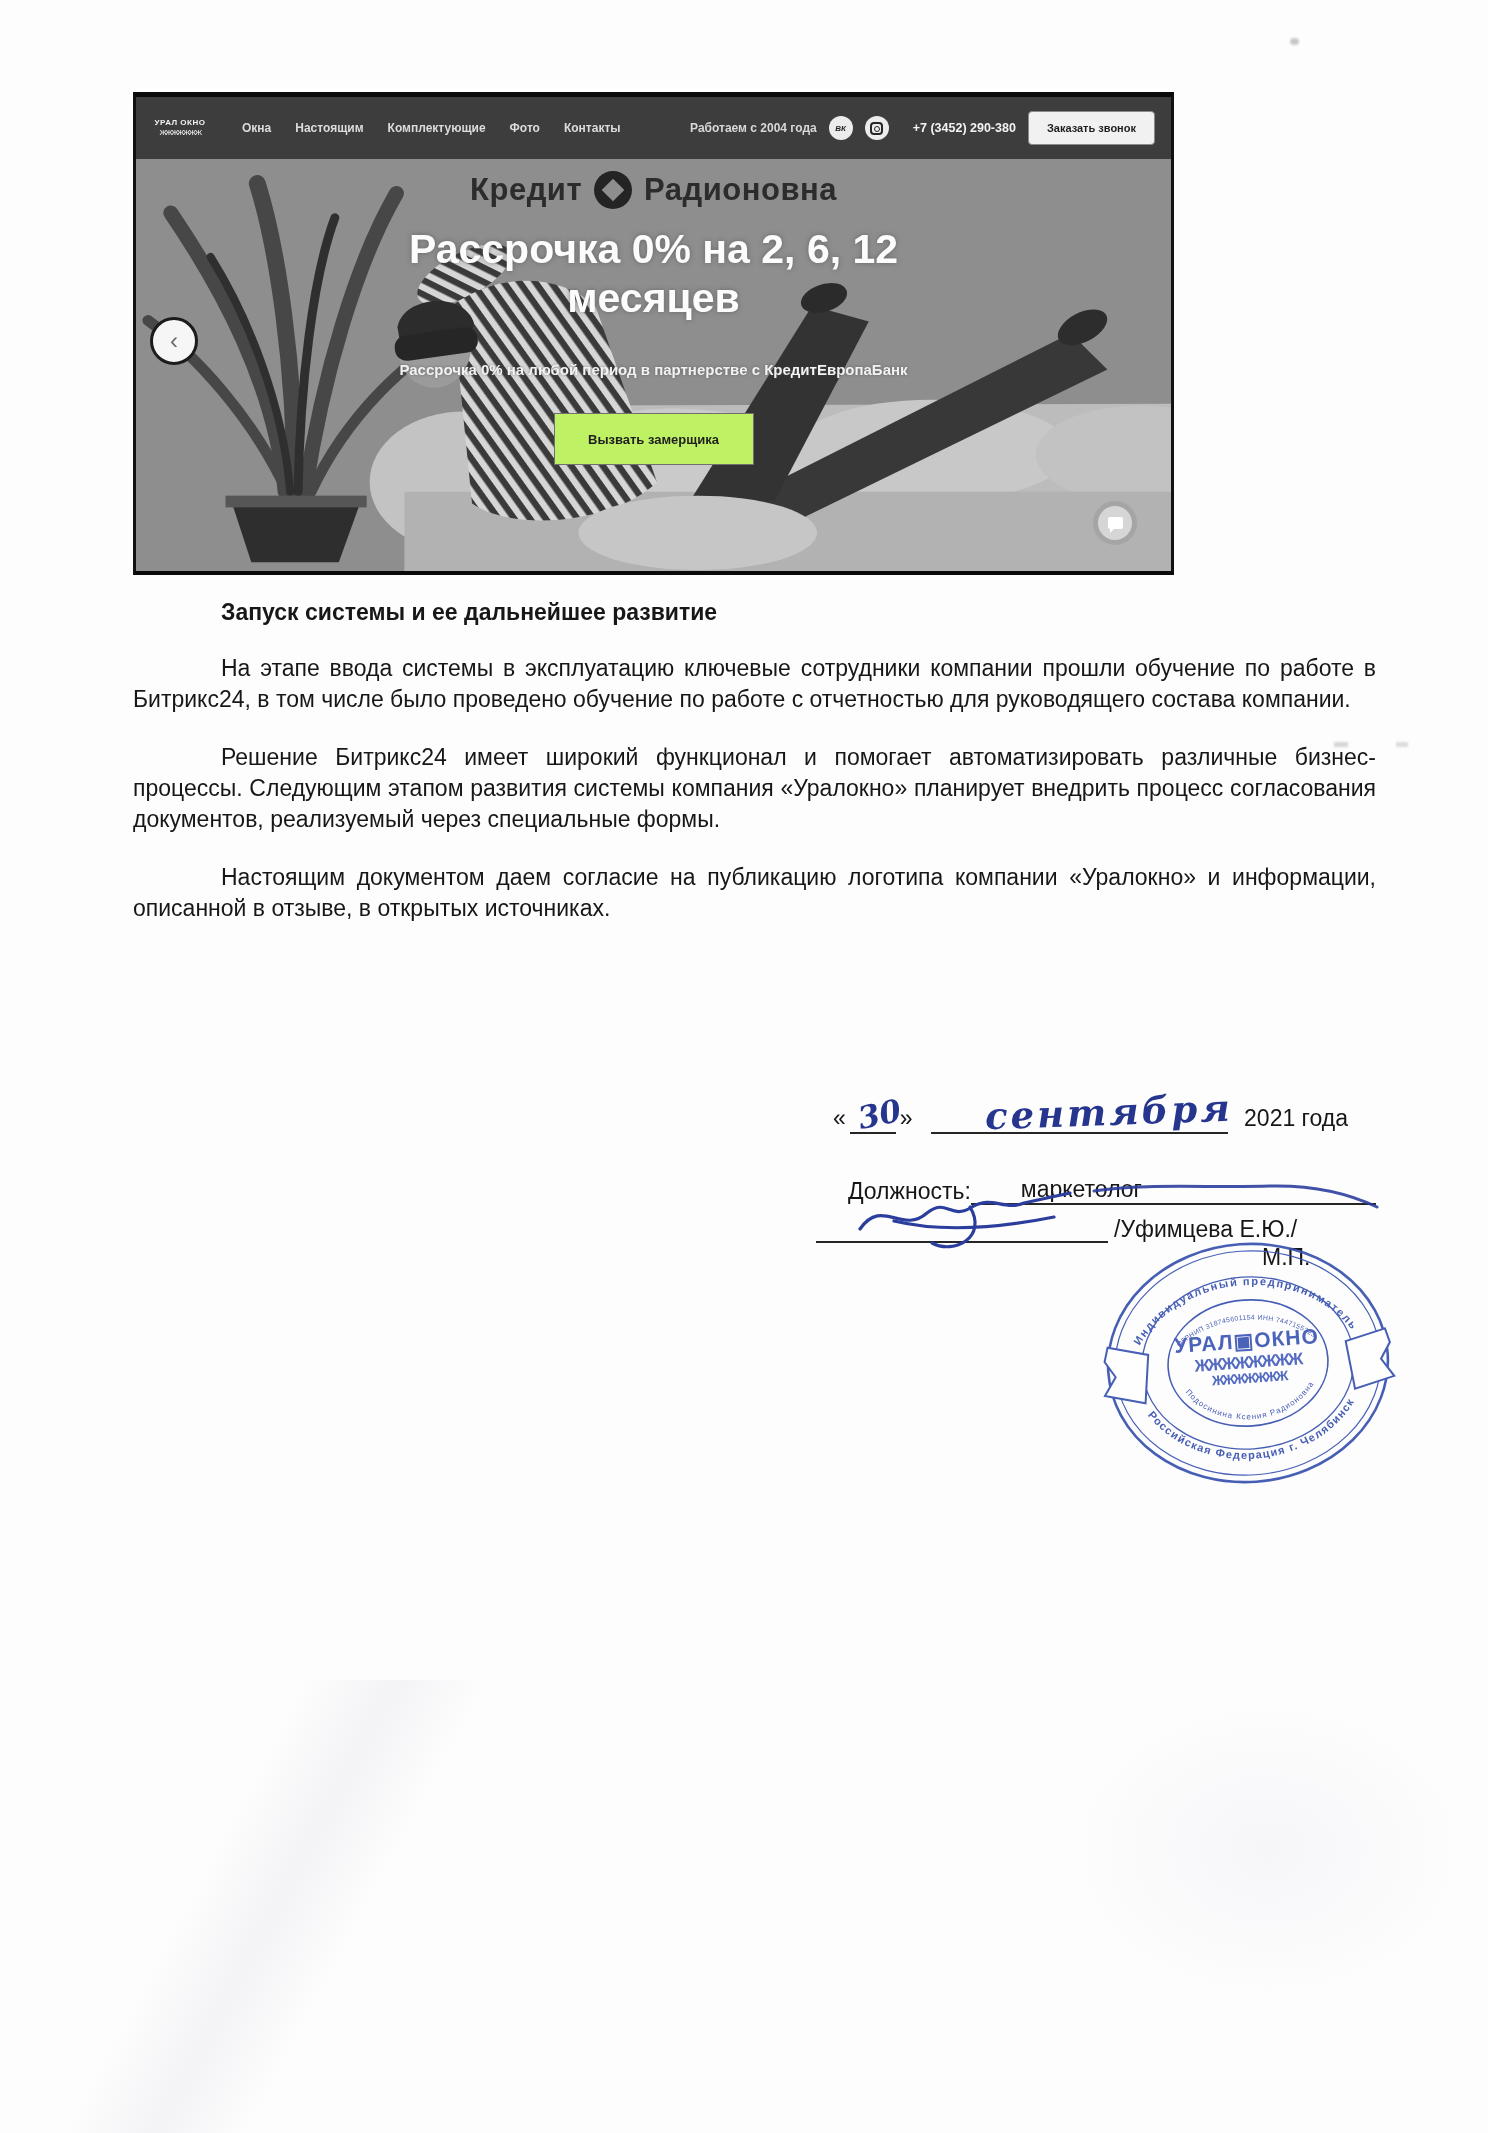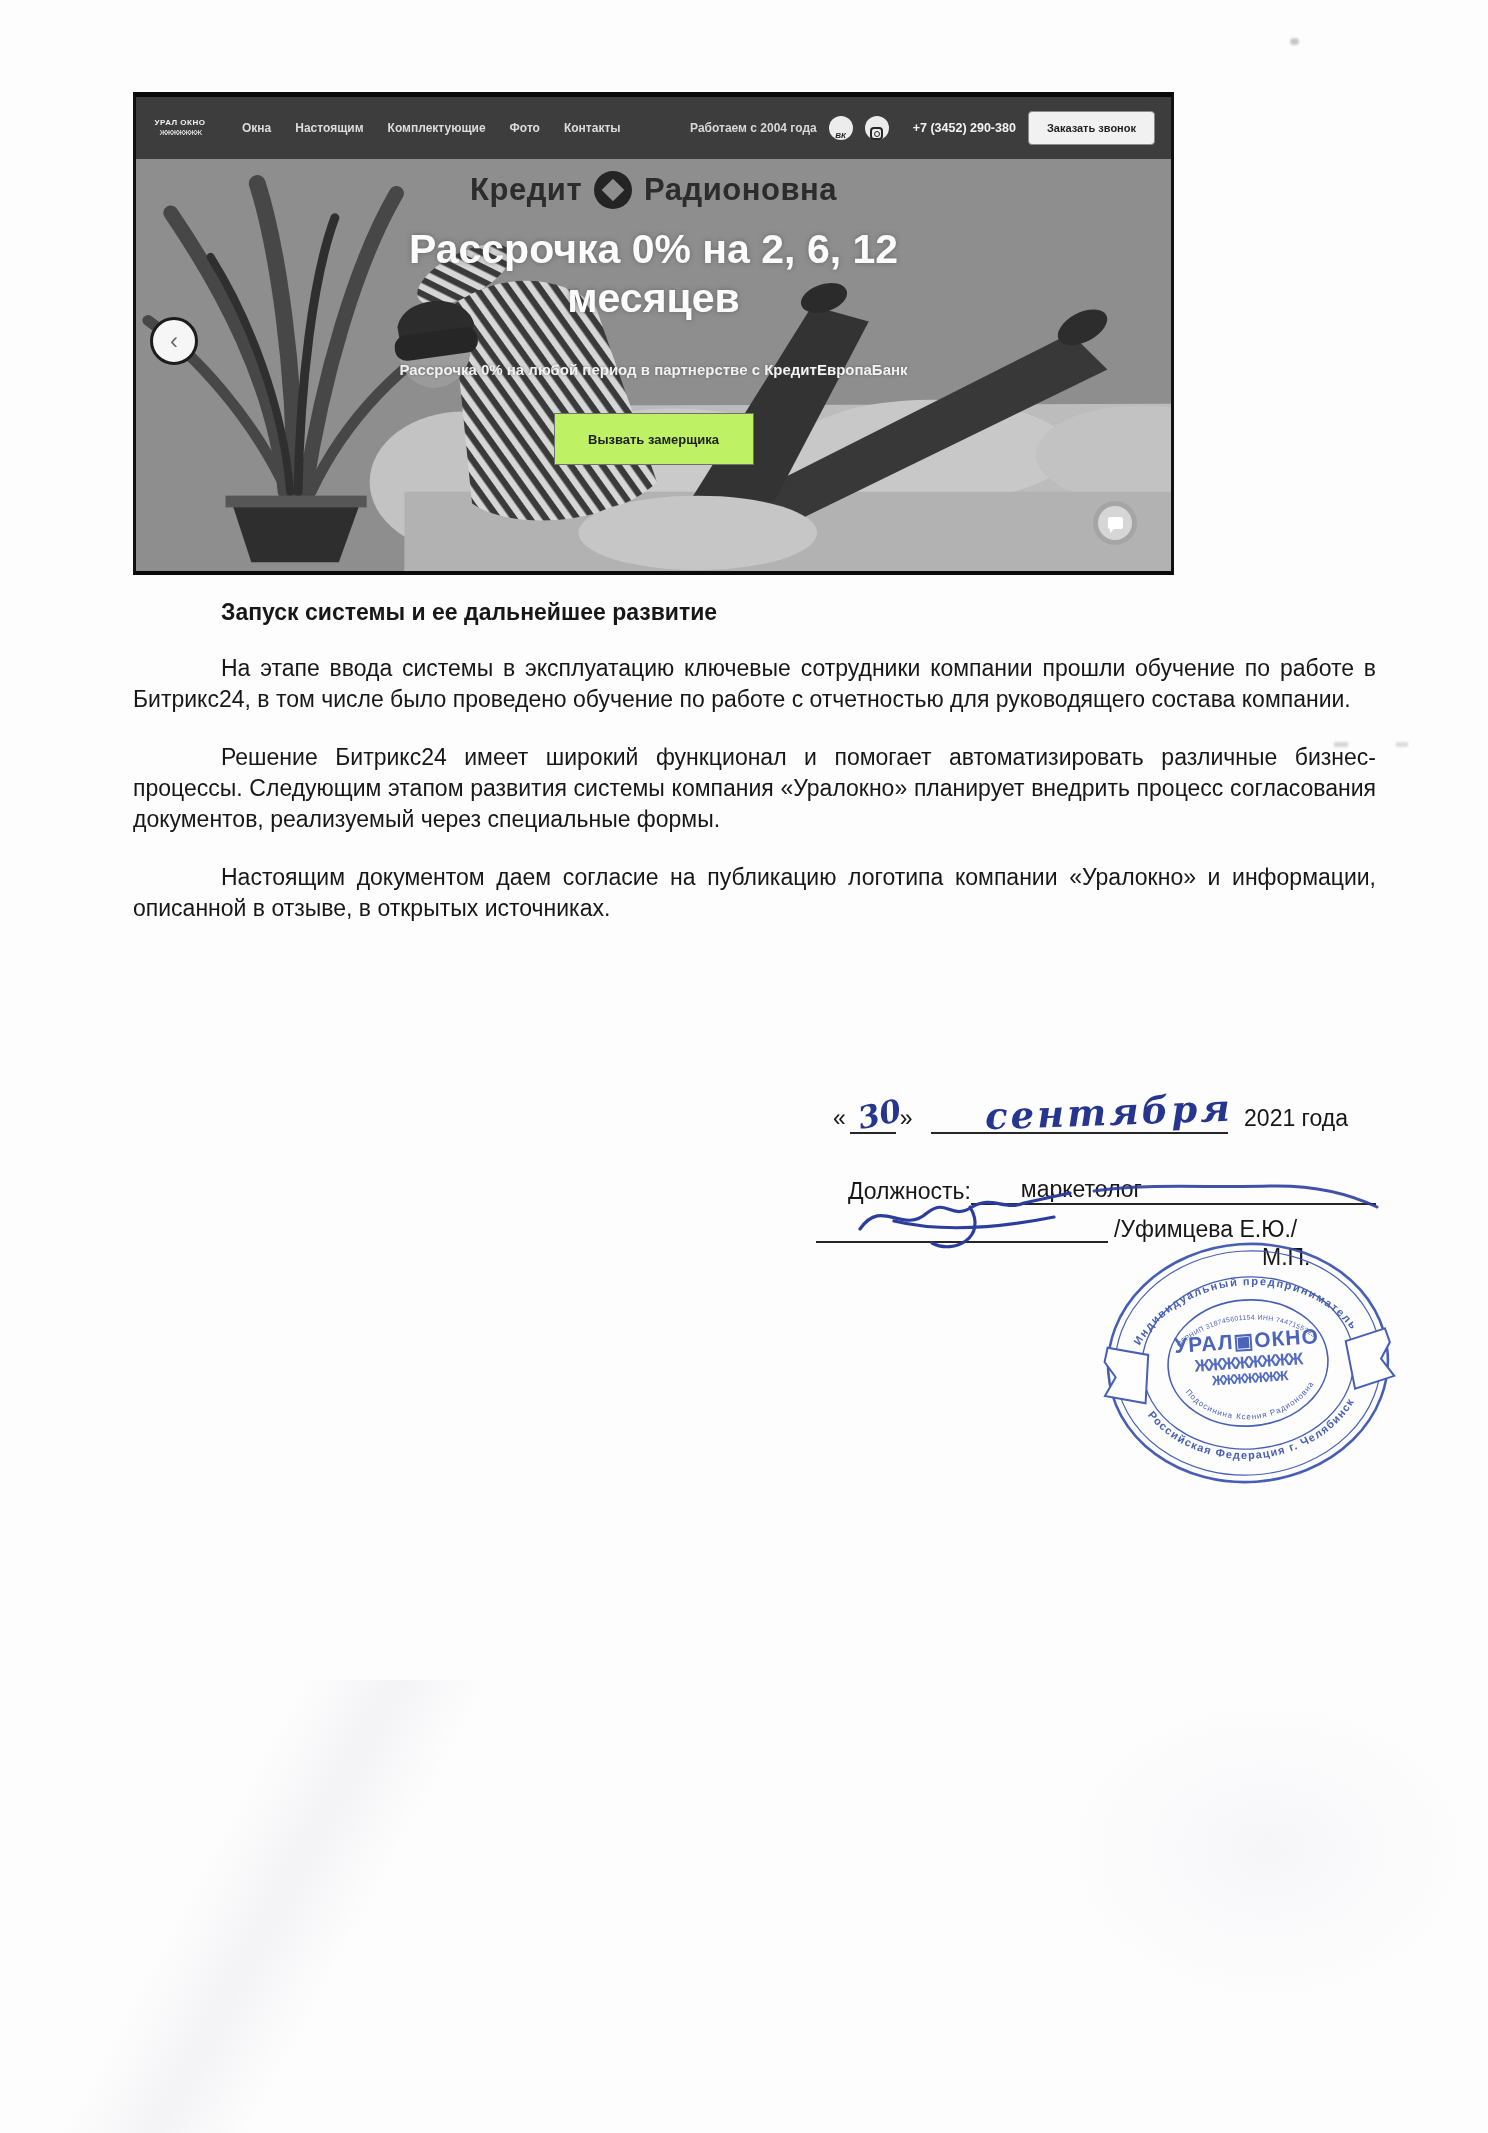--- a/index.html
+++ b/index.html
@@ -12,21 +12,21 @@
         border-bottom:4px solid #0a0a0a;box-sizing:border-box;}
   .nav{position:absolute;left:0;top:0;right:0;height:62px;background:#3d3d3d;display:flex;
        align-items:center;padding:0 16px;box-sizing:border-box;}
   .logo{width:56px;text-align:center;color:#f2f2f2;line-height:1;flex:none;}
   .logo-t{font-size:8px;font-weight:bold;letter-spacing:.5px;white-space:nowrap;}
   .logo-f{font-size:8px;letter-spacing:-1.5px;margin-top:2px;white-space:nowrap;}
   .menu{display:flex;gap:24px;margin-left:34px;font-size:12px;font-weight:bold;color:#dcdcdc;white-space:nowrap;}
   .menu span{cursor:pointer;}
   .worktime{margin-left:auto;font-size:12px;font-weight:bold;color:#d8d8d8;white-space:nowrap;}
   .soc{width:24px;height:24px;border-radius:50%;background:#ececec;color:#1f1f1f;display:flex;
-       align-items:flex-end;justify-content:center;font-size:8px;font-weight:bold;margin-left:12px;flex:none;}
+       align-items:center;justify-content:center;font-size:8px;font-weight:bold;margin-left:12px;flex:none;}
   .soc:first-of-type{margin-left:20px;}
   .ig-in{width:13px;height:13px;border:2px solid #262626;border-radius:4px;box-sizing:border-box;position:relative;}
   .ig-in::after{content:"";position:absolute;left:2px;top:2px;width:4px;height:4px;
        border:1.4px solid #262626;border-radius:50%;}
   .phone{margin-left:24px;font-size:12.5px;font-weight:bold;color:#f3f3f3;white-space:nowrap;}
   .callbtn{margin-left:12px;background:#f1f1f1;color:#1e1e1e;border:1px solid #8a8a8a;font-size:11px;
        font-weight:bold;padding:10px 18px;border-radius:4px;font-family:inherit;white-space:nowrap;cursor:pointer;}
 
   .banner{position:absolute;left:0;top:62px;right:0;bottom:0;overflow:hidden;}
   .scene{position:absolute;left:0;top:0;width:100%;height:100%;}

